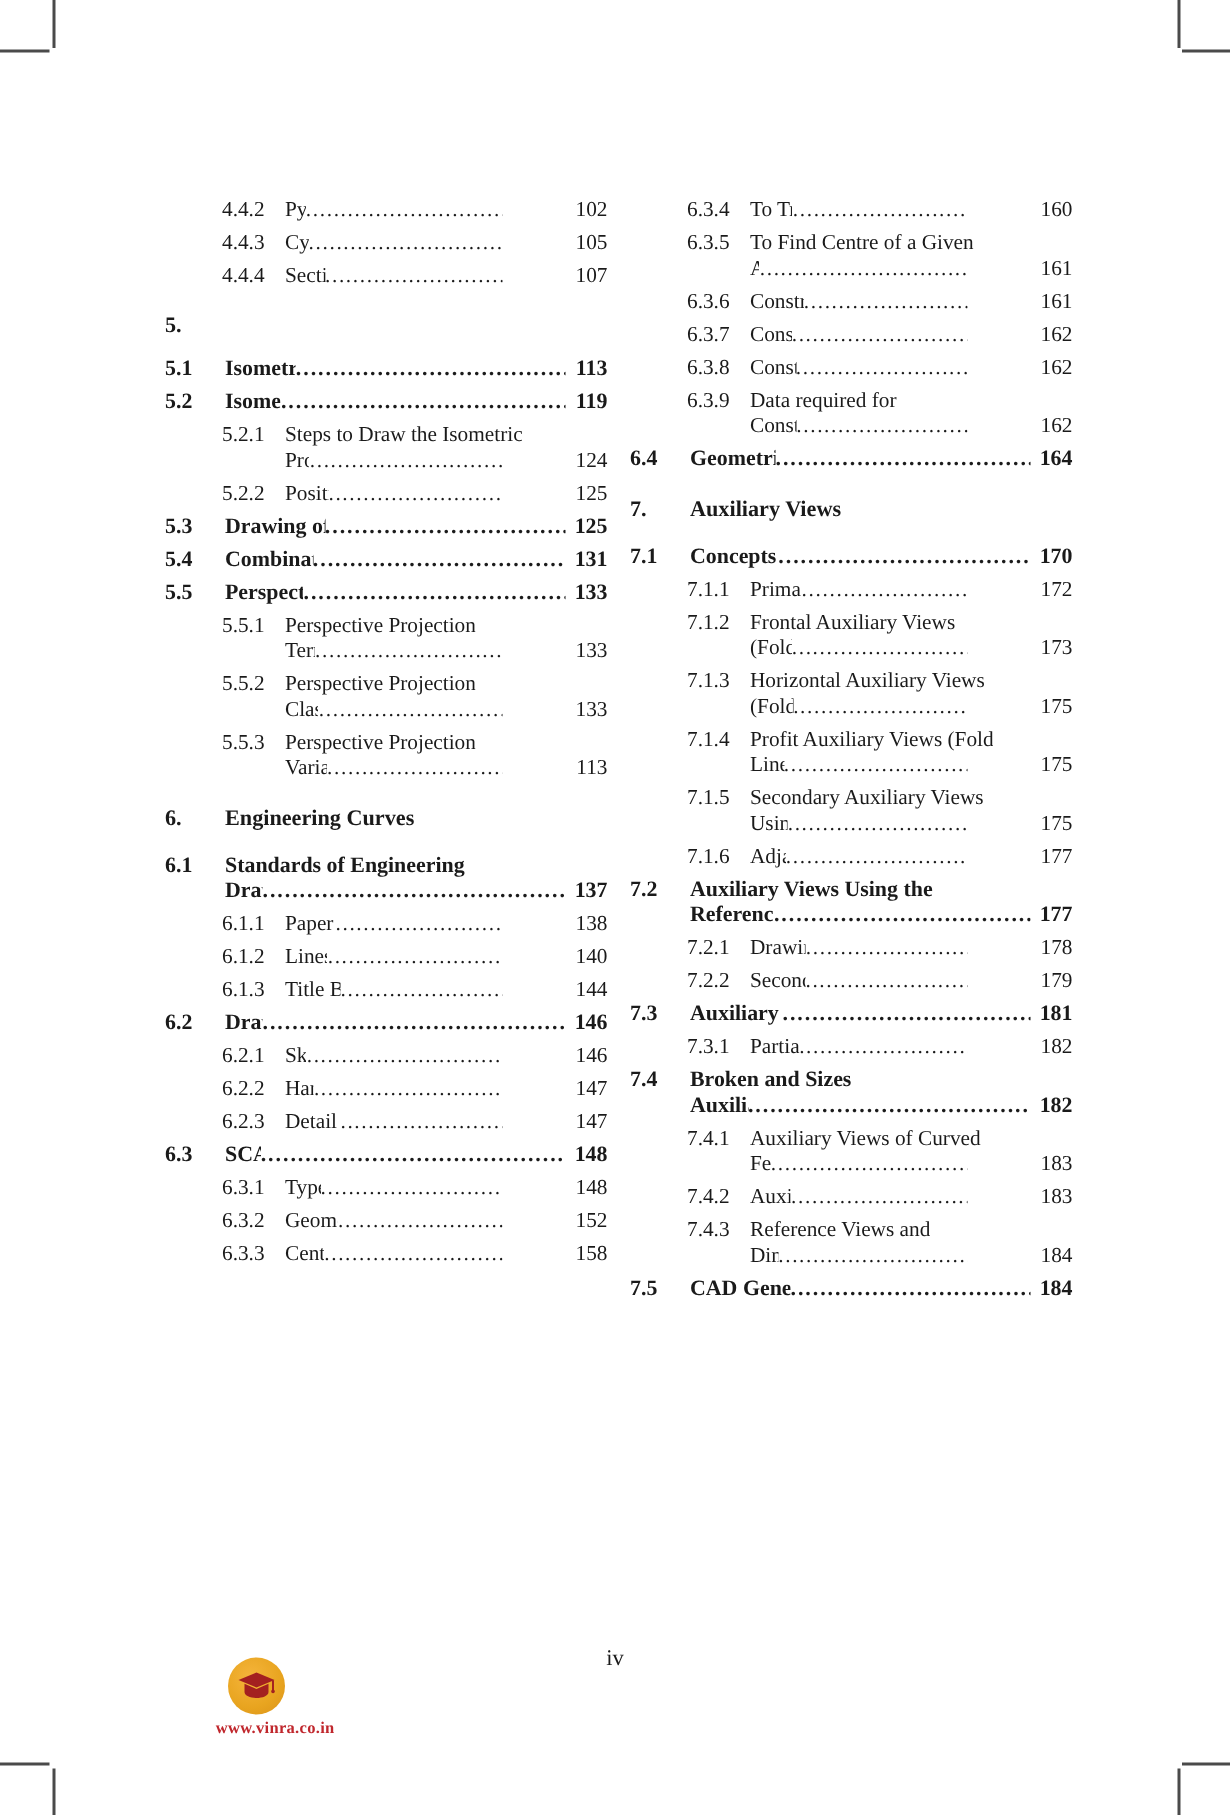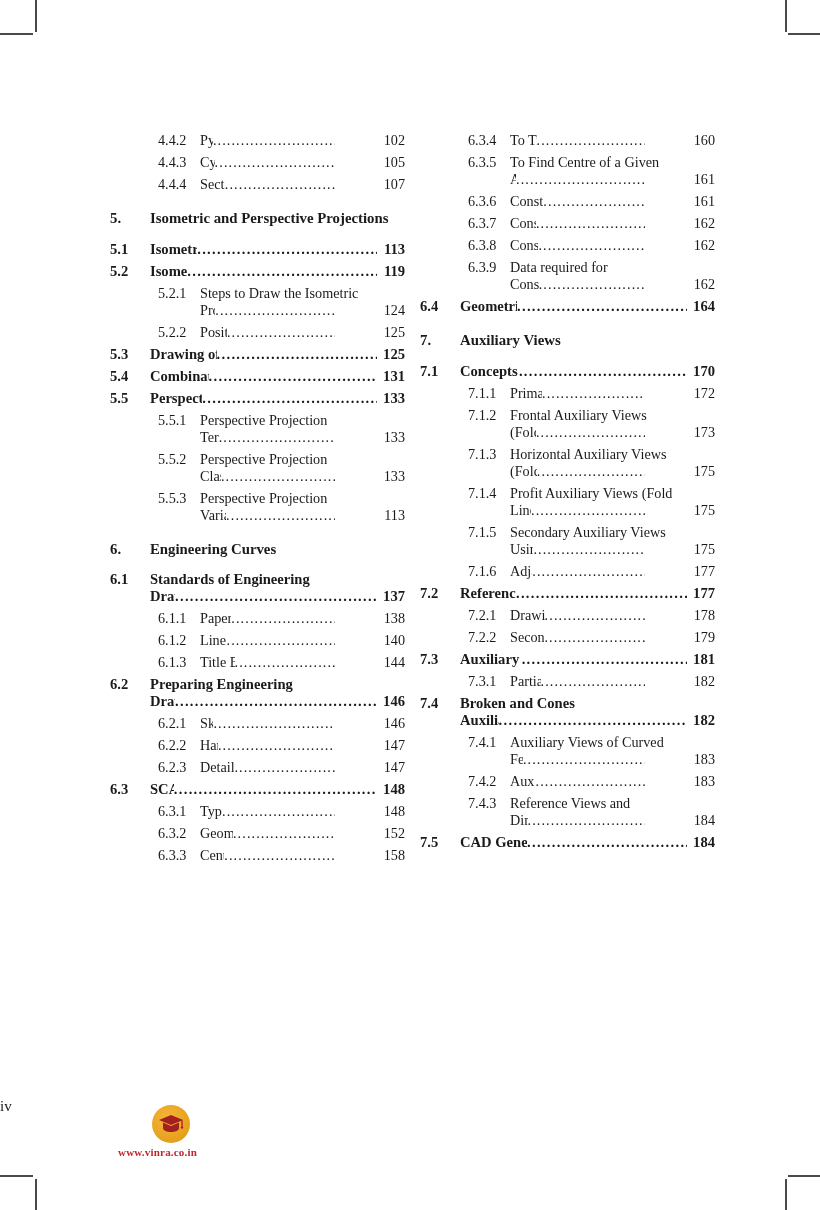--- a/index.html
+++ b/index.html
@@ -97,50 +97,50 @@
   }
   .lvl2 .num   { width: 40px; }
   .lvl2 .pg    { min-width: 26px; }
   .lvl2 .leader { letter-spacing: 1.3px; }
 
   
   .lvl3 {
     font-weight: normal;
     font-size: 14.2px;
   }
-  .lvl3 .num   { width: 42px; margin-left: 48px; }
+  .lvl3 .num   { width: 42px; margin-left: 38px; }
   .lvl3 .pg    { min-width: 24px; margin-left: 44px; }
 
   
   .chapter {
     display: flex;
     align-items: baseline;
     font-weight: bold;
     font-size: 14.8px;
     margin-top: 16px;
     margin-bottom: 12px;
   }
   .chapter .num { width: 40px; flex: 0 0 auto; }
   .chapter .title { flex: 1 1 auto; line-height: 1.32; }
 
   
   .folio {
     position: absolute;
     left: 0;
     top: 1098px;
     width: 820px;
-    text-align: left;
+    text-align: center;
     font-size: 15px;
   }
   .logo-block {
     position: absolute;
     left: 118px;
     top: 1105px;
     width: 105px;
-    text-align: left;
+    text-align: right;
   }
   .logo-mark {
     width: 38px;
     height: 38px;
     border-radius: 50%;
     background: radial-gradient(circle at 40% 35%, #f5b53c 0%, #e8a41f 60%, #d9921a 100%);
     margin: 0 auto 3px auto;
     position: relative;
   }
   .logo-mark svg { position: absolute; left: 6px; top: 8px; }
@@ -192,21 +192,20 @@
         <div class="body">
           <div class="line">
             <span class="title">Sections of Cones</span>
             <span class="leader">..................................................................................................</span>
             <span class="pg">107</span>
           </div>
         </div>
       </div>
       <div class="chapter">
         <span class="num">5.</span>
-        <span class="title">Isometric and Perspective Projections</span>
       </div>
       <div class="entry lvl2">
         <span class="num">5.1</span>
         <div class="body">
           <div class="line">
             <span class="title">Isometric Projection</span>
             <span class="leader">..................................................................................................</span>
             <span class="pg">113</span>
           </div>
         </div>
@@ -356,23 +355,20 @@
           <div class="line">
             <span class="title">Title Blocks and Parts Lists</span>
             <span class="leader">..................................................................................................</span>
             <span class="pg">144</span>
           </div>
         </div>
       </div>
       <div class="entry lvl2">
         <span class="num">6.2</span>
         <div class="body">
-          <div class="cont">
-            <span class="title">Preparing Engineering</span>
-          </div>
           <div class="line">
             <span class="title">Drawings</span>
             <span class="leader">..................................................................................................</span>
             <span class="pg">146</span>
           </div>
         </div>
       </div>
       <div class="entry lvl3">
         <span class="num">6.2.1</span>
         <div class="body">
@@ -603,20 +599,23 @@
           <div class="line">
             <span class="title">Adjacent Views</span>
             <span class="leader">..................................................................................................</span>
             <span class="pg">177</span>
           </div>
         </div>
       </div>
       <div class="entry lvl2">
         <span class="num">7.2</span>
         <div class="body">
+          <div class="cont">
+            <span class="title">Auxiliary Views Using the</span>
+          </div>
           <div class="line">
             <span class="title">Reference Plane Methods</span>
             <span class="leader">..................................................................................................</span>
             <span class="pg">177</span>
           </div>
         </div>
       </div>
       <div class="entry lvl3">
         <span class="num">7.2.1</span>
         <div class="body">
@@ -654,21 +653,21 @@
             <span class="title">Partial Auxiliary Views</span>
             <span class="leader">..................................................................................................</span>
             <span class="pg">182</span>
           </div>
         </div>
       </div>
       <div class="entry lvl2">
         <span class="num">7.4</span>
         <div class="body">
           <div class="cont">
-            <span class="title">Broken and Cones</span>
+            <span class="title">Broken and Sizes</span>
           </div>
           <div class="line">
             <span class="title">Auxiliary Views</span>
             <span class="leader">..................................................................................................</span>
             <span class="pg">182</span>
           </div>
         </div>
       </div>
       <div class="entry lvl3">
         <span class="num">7.4.1</span>

